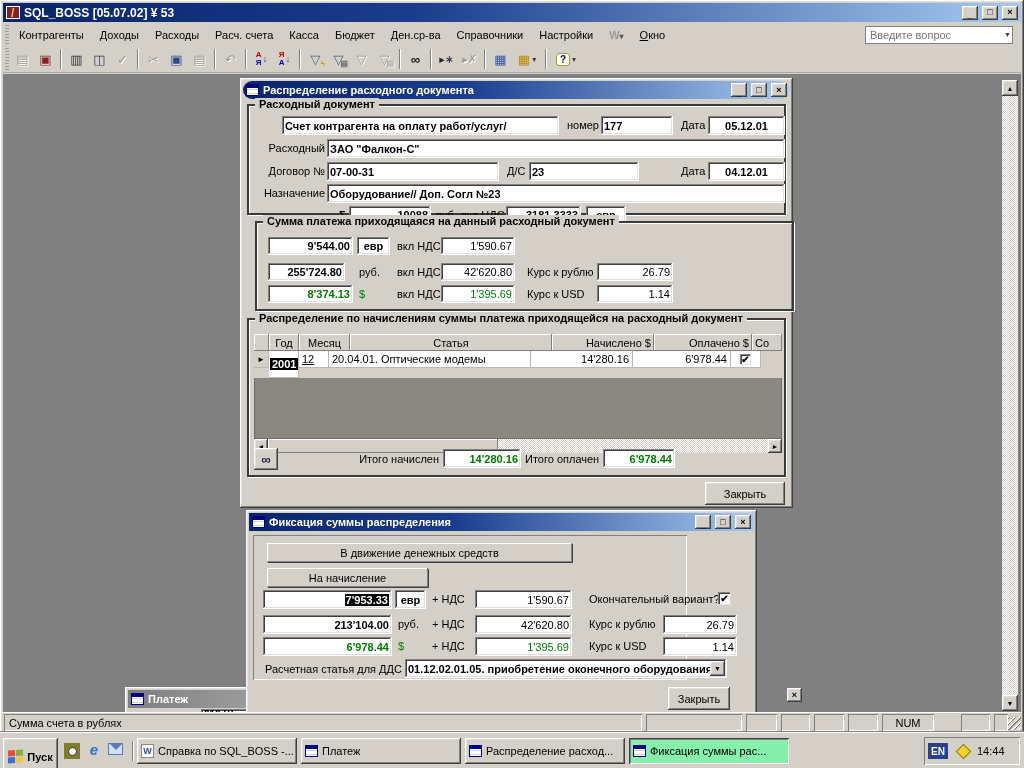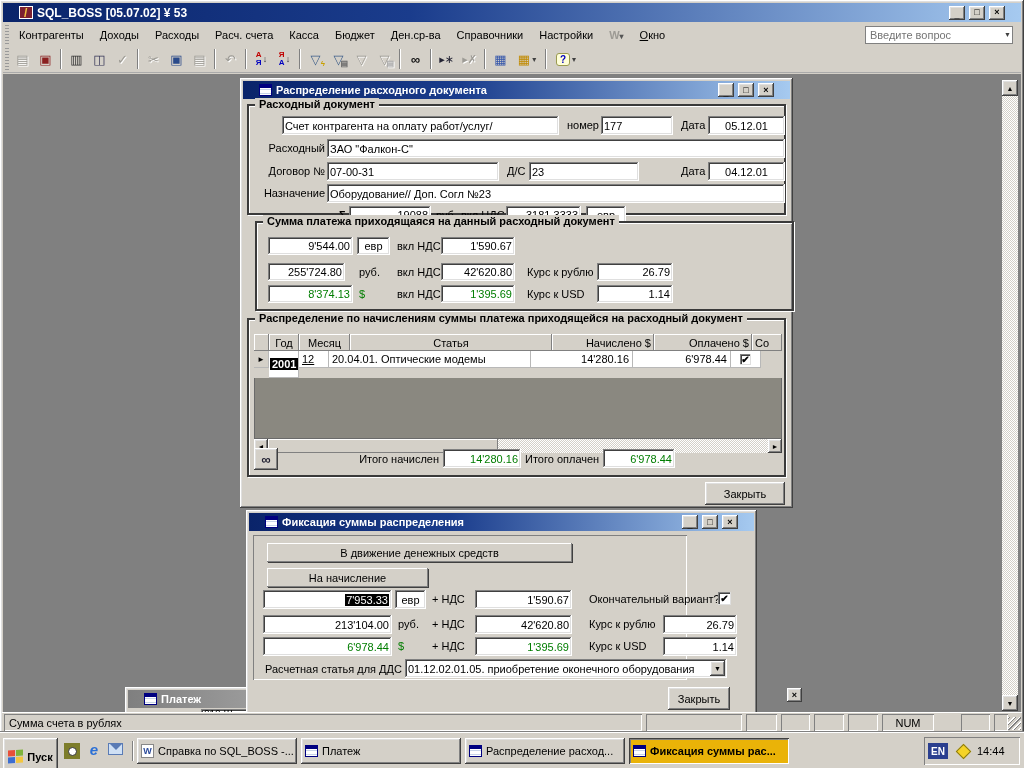--- a/index.html
+++ b/index.html
@@ -5,34 +5,34 @@
   * { margin:0; padding:0; box-sizing:border-box; }
   html,body { width:1024px; height:768px; overflow:hidden; }
   body { position:relative; background:#d4d0c8; font-family:"Liberation Sans",sans-serif; font-size:11px; color:#000; }
   .abs { position:absolute; }
 
   
   .raised { box-shadow: inset -1px -1px #404040, inset 1px 1px #ffffff, inset -2px -2px #808080, inset 2px 2px #dfdfdf; background:#d4d0c8; }
   .raised-thin { box-shadow: inset -1px -1px #808080, inset 1px 1px #ffffff; background:#d4d0c8; }
   .sunken-thin { box-shadow: inset 1px 1px #808080, inset -1px -1px #ffffff; }
 
-  .titlebar { display:flex; align-items:center; gap:4px; padding:0 16px;
+  .titlebar { display:flex; align-items:center; gap:4px; padding:0 3px;
     background:linear-gradient(90deg,#0a246a 0%,#1a3c8c 40%,#a6caf0 100%); color:#fff; font-weight:bold; }
   .titlebar.inactive { background:linear-gradient(90deg,#7f7f7f 0%,#9a9a9a 50%,#c6c6c6 100%); }
   .tb-btn { width:16px; height:14px; display:flex; align-items:center; justify-content:center;
     font-size:9px; font-weight:bold; color:#000; line-height:1; }
   .tb-btn.min span { position:relative; top:3px; }
 
   .form-icon { width:13px; height:12px; flex:0 0 auto; background:
       linear-gradient(#000080 0 3px, #fff 3px 4px, #c8d4e8 4px 5px, #fff 5px 8px, #c8d4e8 8px 9px, #fff 9px);
       border:1px solid #000080; }
   .key-icon { width:14px; height:13px; background:#7d2030; border:1px solid #fff; position:relative; flex:0 0 auto; }
   .key-icon::after { content:"/"; position:absolute; left:4px; top:-1px; color:#f0c040; font-weight:bold; font-size:12px; }
 
-  .fld { background:#fff; display:flex; align-items:center; padding:0 3px; font-weight:normal;
+  .fld { background:#fff; display:flex; align-items:center; padding:0 3px; font-weight:bold;
     box-shadow: inset -1px -1px #ffffff, inset 1px 1px #808080, inset -2px -2px #dfdfdf, inset 2px 2px #404040; height:19px; }
   .fld.num { justify-content:flex-end; }
   .fld.ctr { justify-content:center; }
   .fld.plain { font-weight:normal; }
   .green { color:#007d00; }
 
   .grp { position:absolute; border:2px solid #3a3a3a; box-shadow:1px 1px 0 #fff, inset 1px 1px 0 #fff; }
   .grp-label { position:absolute; top:-8px; left:6px; background:#d4d0c8; padding:0 4px; font-weight:bold; }
 
   .btn { display:flex; align-items:center; justify-content:center; background:#d4d0c8;
@@ -57,21 +57,21 @@
   .th { background:#d4d0c8; box-shadow: inset -1px -1px #808080, inset 1px 1px #ffffff; display:flex; align-items:center; padding:0 3px; height:17px; }
   .td { background:#fff; border-right:1px solid #b8b8b8; border-bottom:1px solid #b8b8b8; display:flex; align-items:center; padding:0 3px; height:17px; }
 
   .checkbox { width:13px; height:13px; background:#fff; box-shadow: inset -1px -1px #dfdfdf, inset 1px 1px #808080, inset 2px 2px #404040;
     display:flex; align-items:center; justify-content:center; font-size:10px; font-weight:bold; }
 
   .status-panel { box-shadow: inset 1px 1px #808080, inset -1px -1px #ffffff; display:flex; align-items:center; padding:0 5px; height:17px; position:absolute; top:1px; }
 
   .task-btn { display:flex; align-items:center; gap:4px; padding:0 4px; overflow:hidden; white-space:nowrap;
     background:#d4d0c8; box-shadow: inset -1px -1px #404040, inset 1px 1px #ffffff, inset -2px -2px #808080, inset 2px 2px #dfdfdf; }
-  .task-btn.active { background:#eab308; font-weight:bold;
+  .task-btn.active { background:#86efac; font-weight:normal;
     box-shadow: inset 1px 1px #404040, inset -1px -1px #ffffff, inset 2px 2px #808080; }
 
   .win-flag { width:16px; height:14px; display:grid; grid-template-columns:7px 7px; grid-template-rows:6px 6px; gap:1px; transform:skewY(-4deg); }
   .win-flag i:nth-child(1){background:#e8503a;} .win-flag i:nth-child(2){background:#7eb33b;}
   .win-flag i:nth-child(3){background:#3d6ed1;} .win-flag i:nth-child(4){background:#f3c63f;}
 
   .sort-ico { display:flex; align-items:center; gap:1px; }
   .sort-ico .letters { display:flex; flex-direction:column; font-size:8px; font-weight:bold; line-height:8px; }
   .sort-ico .letters .t { color:#c00000; } .sort-ico .letters .b { color:#0000c0; }
   .sort-ico .arr { font-size:9px; }
@@ -228,21 +228,21 @@
     <span>Платеж</span>
   </div>
   <div class="abs fld" style="left:76px;top:22px;width:64px;height:10px;overflow:hidden;font-size:10px;">
       <span>010 Ш</span>
     </div>
 </div>
 
 <div class="abs tb-btn raised" style="left:787px;top:688px;width:15px;height:14px;z-index:3;">×</div>
 
 <div class="abs raised" style="left:240px;top:78px;width:553px;height:430px;z-index:4;">
-  <div class="titlebar" style="height:18px;margin:3px 3px 0 3px;">
+  <div class="titlebar" style="height:18px;margin:3px 3px 0 3px;border-radius:9px;">
     <span class="form-icon"></span>
     <span>Распределение расходного документа</span>
     <span style="flex:1"></span>
     <span class="tb-btn raised min">
         <span>_</span>
       </span>
     <span class="tb-btn raised">
         <span>□</span>
       </span>
     <span class="tb-btn raised">

